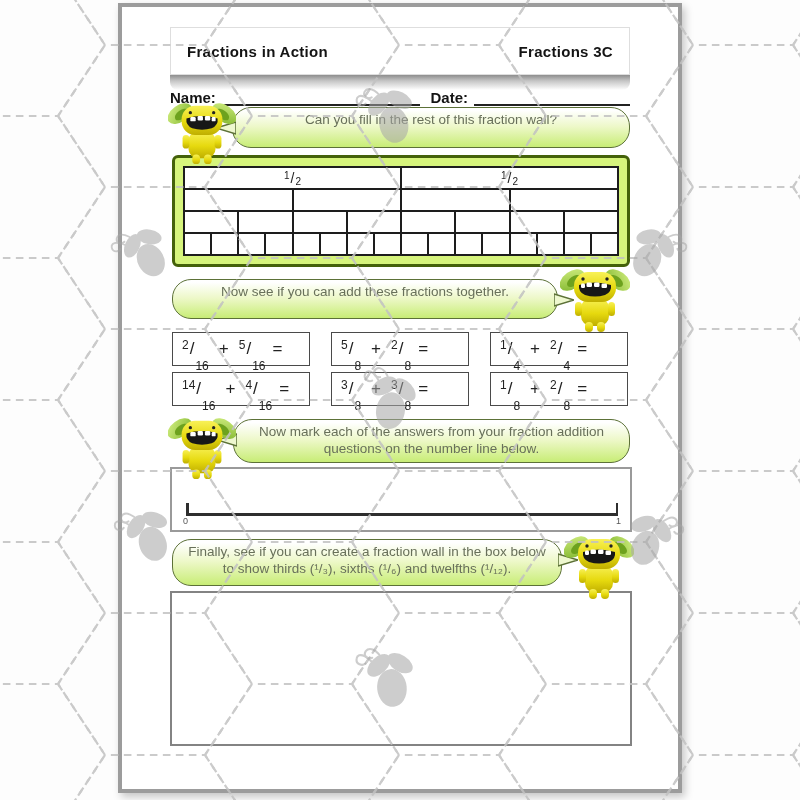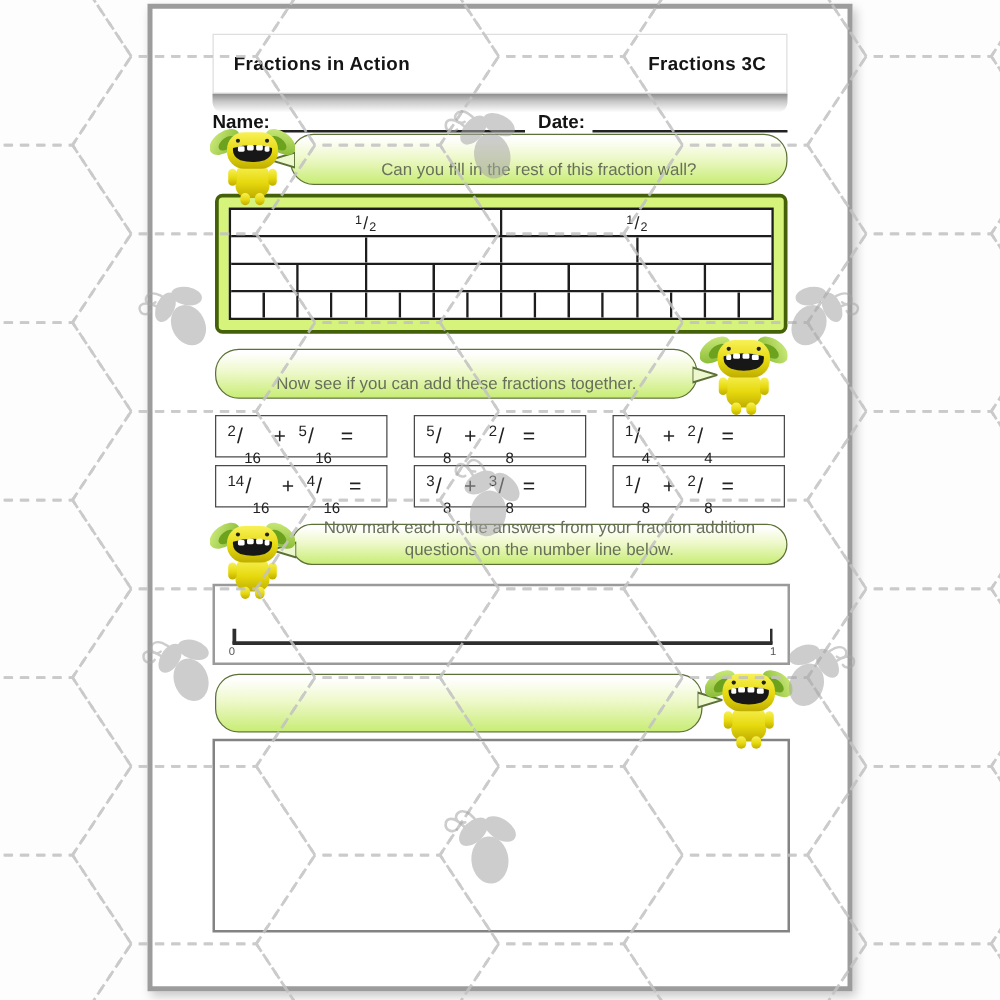--- a/index.html
+++ b/index.html
@@ -20,21 +20,21 @@
 
   .name-row{position:absolute;left:48px;top:81px;width:460px;height:22px;display:flex;align-items:flex-start;}
   .fld-label{font-size:15px;font-weight:bold;color:#141414;line-height:20px;}
   .fld-line{border-bottom:2px solid #222;height:18px;}
   .line-name{flex:1;margin:0 10px 0 6px;}
   .line-date{width:156px;margin-left:6px;}
 
   
   .bubble{position:absolute;border:1.5px solid #5c7137;border-radius:19px;
         background:linear-gradient(to bottom,#ffffff 6%,#edf8c8 48%,#c8ed76 100%);
-        display:flex;align-items:flex-end;justify-content:center;text-align:center;
+        display:flex;align-items:flex-start;justify-content:center;text-align:center;
         font-size:13.5px;color:#68705a;line-height:1.28;padding:3px 14px;}
   .tail{position:absolute;width:20px;height:18px;top:11px;}
   .tail.left{left:-17px;}
   .tail.right{right:-17px;}
 
   .monster{position:absolute;z-index:4;}
   .monster.flip{transform:scaleX(-1);}
 
   
   .wall{position:absolute;left:50px;top:148px;width:458px;height:112px;background:#d6f47c;
@@ -340,39 +340,40 @@
 <rect x="37" y="56" width="8" height="10" rx="4" fill="url(#mgB)"></rect>
 <rect x="14" y="6" width="42" height="30" rx="14" fill="url(#mgB)"></rect>
 <circle cx="23" cy="13" r="1.7" fill="#222"></circle>
           <circle cx="47" cy="13" r="1.7" fill="#222"></circle>
 <path d="M19,19 Q35,14 51,19 Q52,26 45,29 Q35,32 25,29 Q18,26 19,19 Z" fill="#171717"></path>
 <rect x="23" y="17.5" width="5.5" height="4.5" rx="1.2" fill="#fff"></rect>
 <rect x="30.5" y="16.5" width="5.5" height="4.5" rx="1.2" fill="#fff"></rect>
 <rect x="38" y="16.5" width="5.5" height="4.5" rx="1.2" fill="#fff"></rect>
 <rect x="45" y="17.5" width="4" height="4.5" rx="1.2" fill="#fff"></rect>
 </svg></div>
-    <div class="bubble" style="left:111px;top:412px;width:397px;height:33px;">
+    <div class="bubble" style="left:111px;top:412px;width:397px;height:44px;">
       <svg class="tail left" viewBox="0 0 20 18">
           <polygon points="20,3 0,9 20,15" fill="#eef8cf" stroke="#5c7137" stroke-width="1.5"></polygon>
         </svg>
       <span>Now mark each of the answers from your fraction addition questions on the number line below.</span>
     </div>
 
     <div class="nlbox">
       <div class="nline"></div>
       <div class="ntick t0"></div>
       <div class="ntick t1"></div>
       <span class="nlab l0">0</span>
       <span class="nlab l1">1</span>
     </div>
 
     <div class="bubble" style="left:50px;top:532px;width:390px;height:47px;">
       <svg class="tail right" viewBox="0 0 20 18">
           <polygon points="0,3 20,9 0,15" fill="#eef8cf" stroke="#5c7137" stroke-width="1.5"></polygon>
         </svg>
+      <span>Finally, see if you can create a fraction wall in the box below to show thirds (¹/₃), sixths (¹/₆) and twelfths (¹/₁₂).</span>
     </div>
     <div class="monster flip" style="left:442px;top:524px;width:70px;height:74px;"><svg viewBox="0 0 70 70" width="100%" height="100%">
 <defs>
 <linearGradient id="mgB" x1="0" y1="0" x2="0" y2="1">
               <stop offset="0" stop-color="#f8f157"></stop>
               <stop offset="0.55" stop-color="#e6d90e"></stop>
               <stop offset="1" stop-color="#bfae00"></stop>
             </linearGradient>
 <linearGradient id="mgE" x1="0" y1="0" x2="1" y2="1">
               <stop offset="0" stop-color="#d3ef82"></stop>

